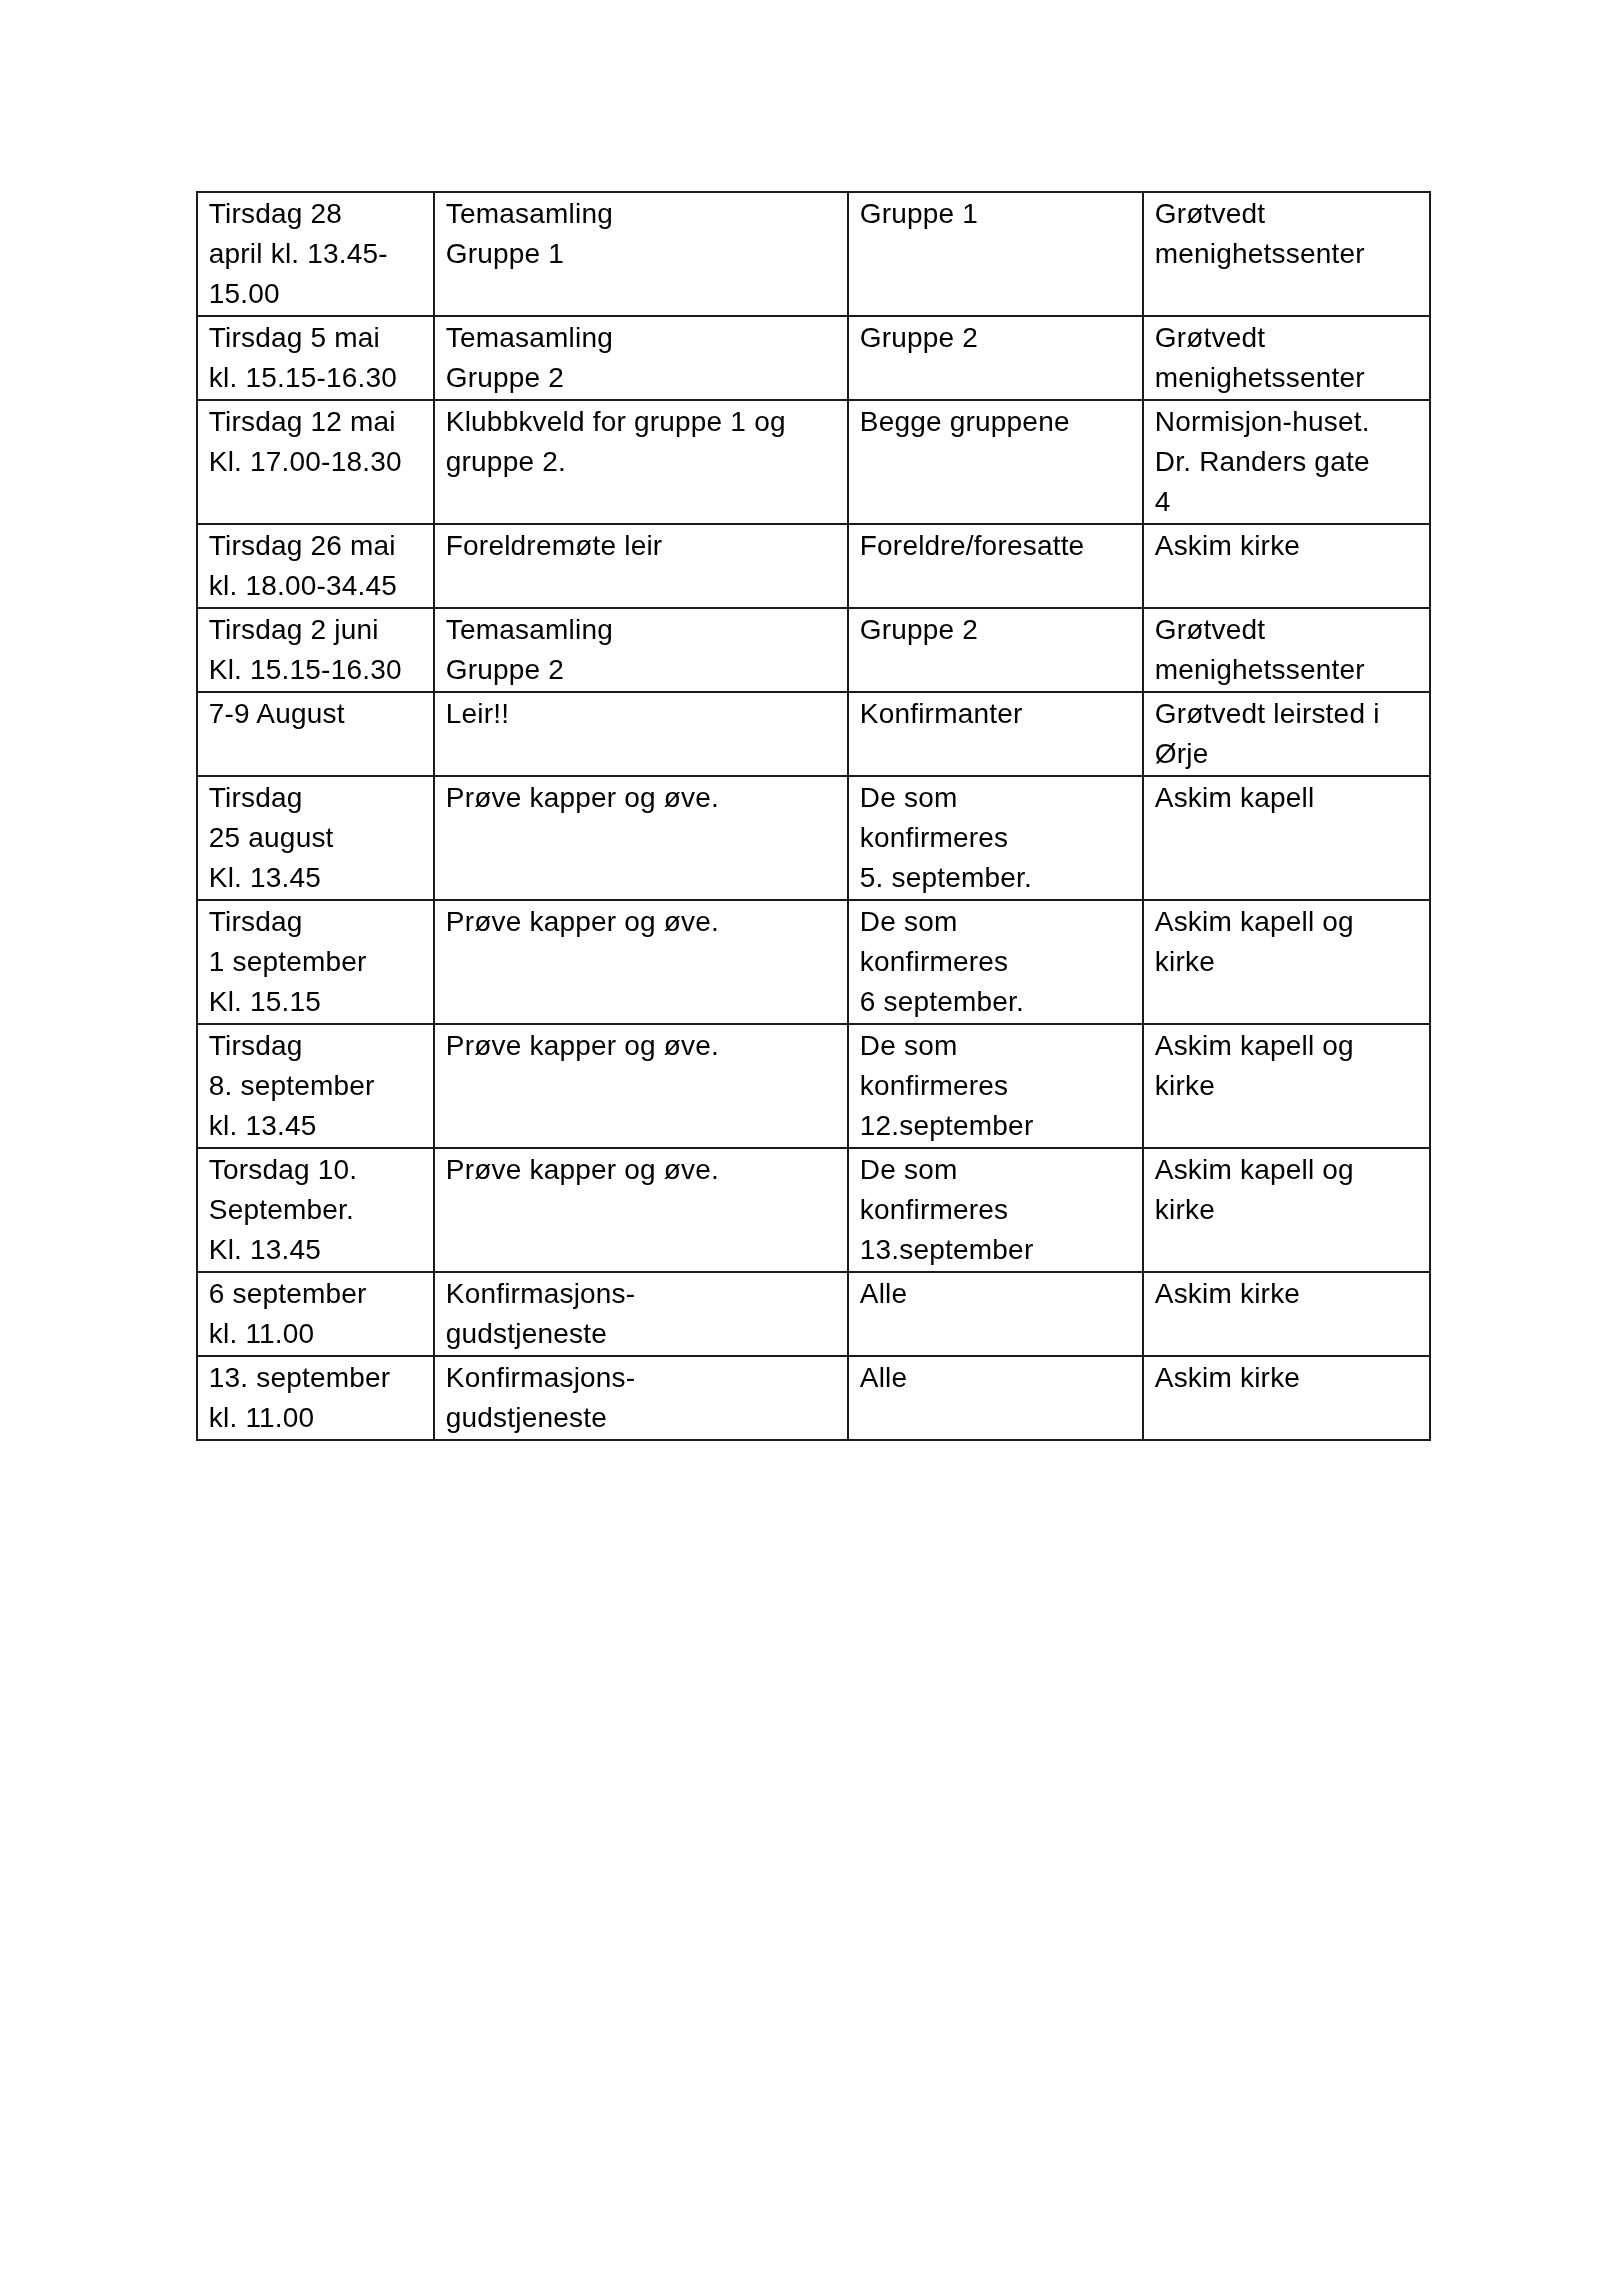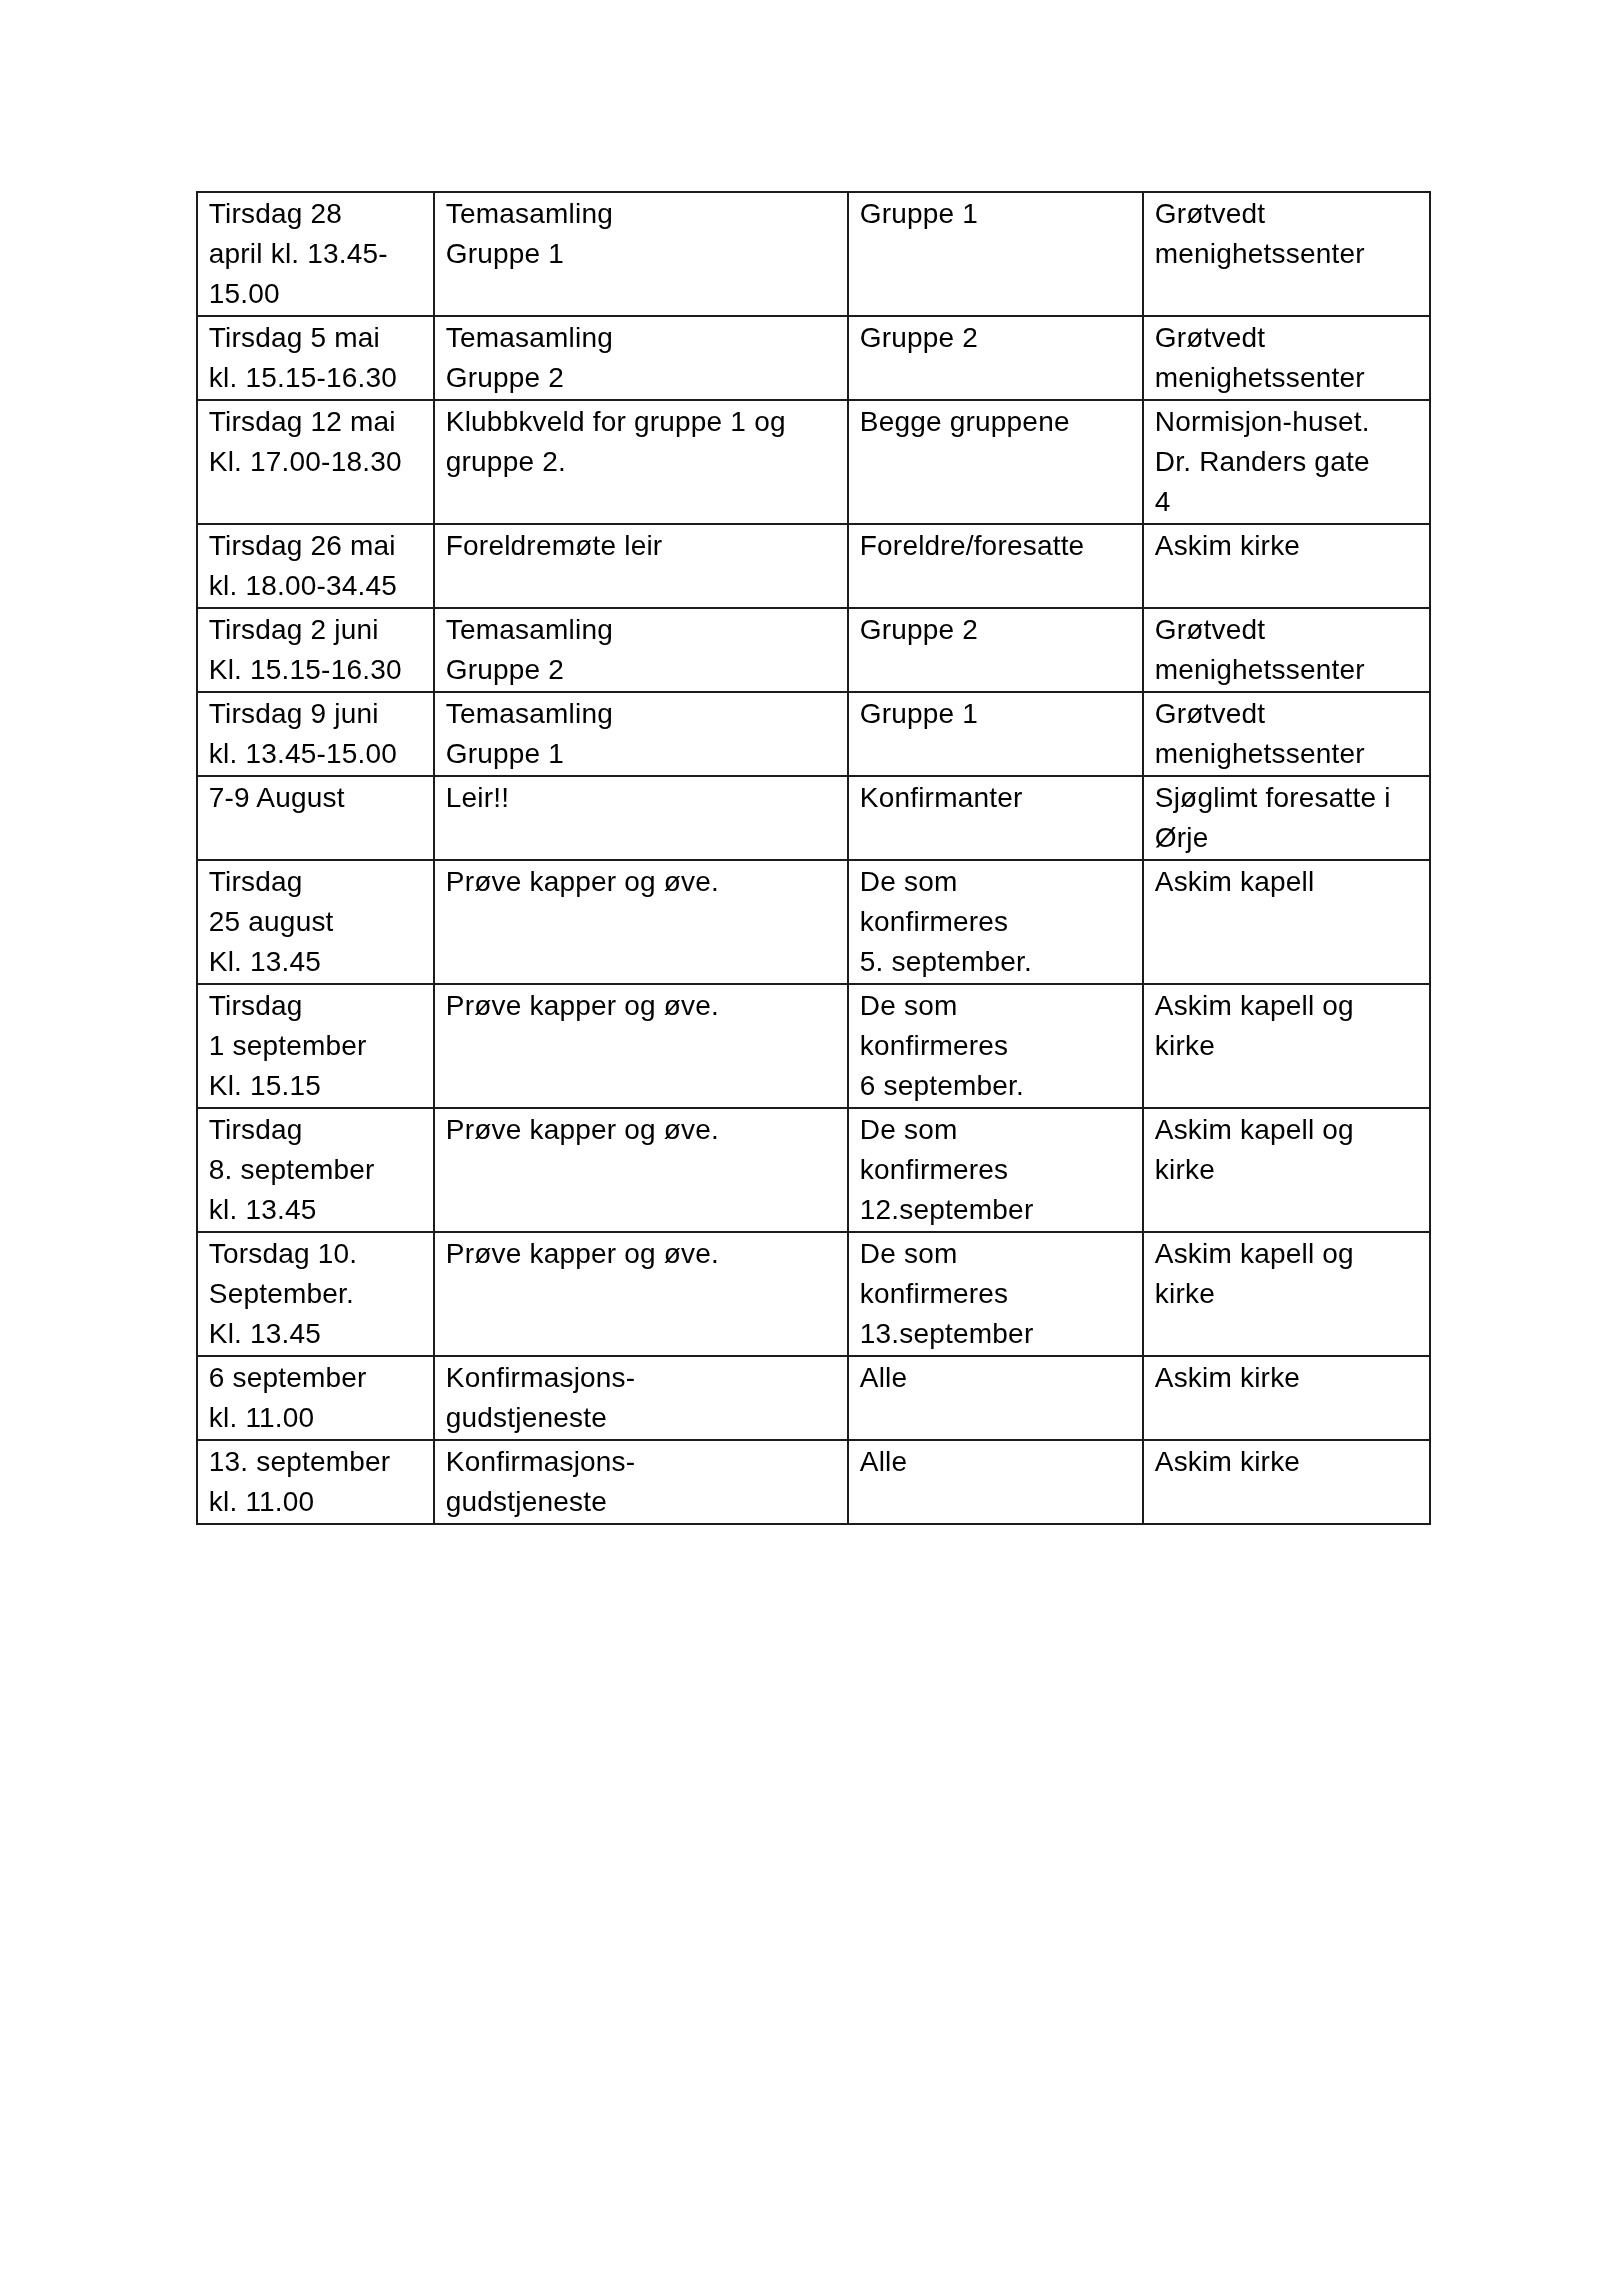--- a/index.html
+++ b/index.html
@@ -86,33 +86,24 @@
       <tr>
         <td>Tirsdag 2 juni
 Kl. 15.15-16.30</td>
         <td>Temasamling
 Gruppe 2</td>
         <td>Gruppe 2</td>
         <td>Grøtvedt
 menighetssenter</td>
       </tr>
       <tr>
-        <td>Tirsdag 9 juni
-kl. 13.45-15.00</td>
-        <td>Temasamling
-Gruppe 1</td>
-        <td>Gruppe 1</td>
-        <td>Grøtvedt
-menighetssenter</td>
-      </tr>
-      <tr>
         <td>7-9 August</td>
         <td>Leir!!</td>
         <td>Konfirmanter</td>
-        <td>Sjøglimt foresatte i
+        <td>Grøtvedt leirsted i
 Ørje</td>
       </tr>
       <tr>
         <td>Tirsdag
 25 august
 Kl. 13.45</td>
         <td>Prøve kapper og øve.</td>
         <td>De som
 konfirmeres
 5. september.</td>

